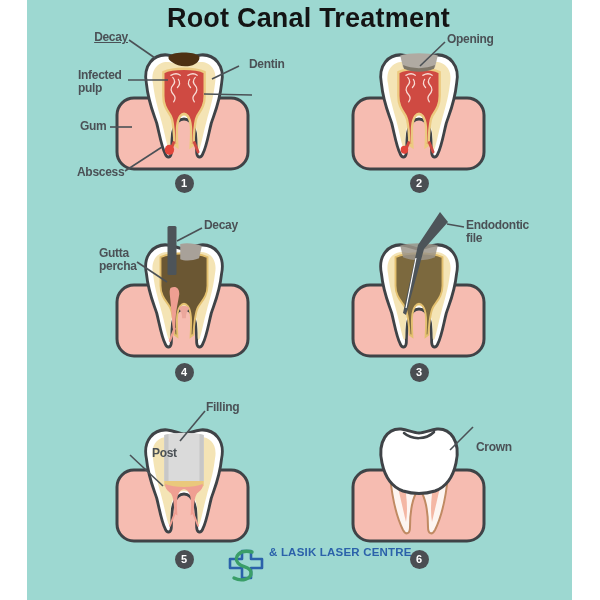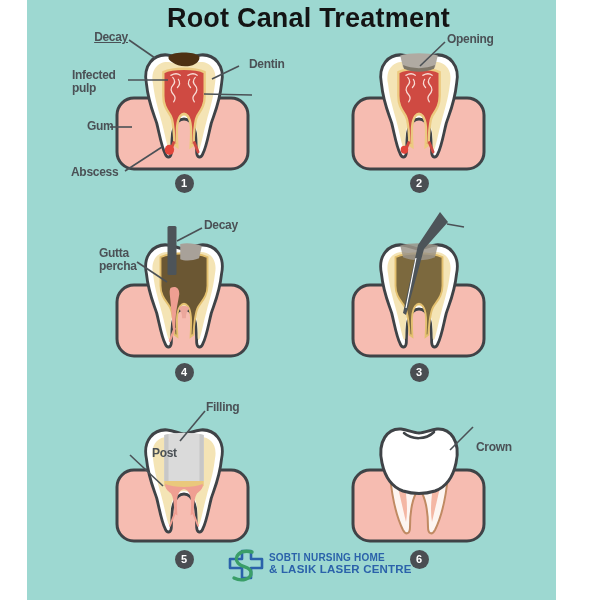--- a/index.html
+++ b/index.html
@@ -1,17 +1,17 @@
 <!DOCTYPE html>
 <html><head>
 <meta charset="utf-8">
 <style>
   html,body{margin:0;padding:0;}
   body{width:600px;height:600px;font-family:"Liberation Sans","DejaVu Sans",sans-serif;background:#ffffff;}
-  .stage{position:relative;width:556px;height:600px;background:#ffffff;overflow:hidden;}
+  .stage{position:relative;width:600px;height:600px;background:#ffffff;overflow:hidden;}
   .canvas{position:absolute;left:27px;top:0;width:545px;height:600px;background:#9dd8d1;}
   .artlayer{position:absolute;left:0;top:0;width:600px;height:600px;}
   .title{position:absolute;left:36px;top:3px;width:545px;text-align:center;
          font-size:27px;font-weight:bold;color:#141414;letter-spacing:0.2px;}
   .lbl{position:absolute;font-size:12px;font-weight:bold;color:#4b5156;
        line-height:12.5px;letter-spacing:-0.3px;white-space:pre-line;}
   .lbl.r{text-align:right;text-decoration:underline;}
   .badge{position:absolute;width:19px;height:19px;border-radius:50%;background:#4a4e52;
          color:#ffffff;font-size:11px;font-weight:bold;display:flex;align-items:center;justify-content:center;}
   .logo{position:absolute;left:228px;top:545px;display:flex;align-items:flex-start;}
@@ -148,40 +148,41 @@
 
     <g>
       <path d="M 240,557 L 252,557 L 252,549 L 261,549 L 261,557 L 272,557 L 272,566 L 261,566 L 261,576 L 252,576 L 252,566 L 240,566 Z" transform="translate(-10,2)" fill="none" stroke="#2b62aa" stroke-width="2.6" stroke-linejoin="round"></path>
       <path d="M 255,551 C 243,548 236,556 241,562 C 245,567 253,565 254,571 C 255,578 245,581 237,577" transform="translate(-3,1)" fill="none" stroke="#3a9e68" stroke-width="3.4" stroke-linecap="round"></path>
     </g>
   </svg>
 
   <div class="title">Root Canal Treatment</div>
 
   <div class="lbl r" style="left:60px;top:31px;width:68px;">Decay</div>
-  <div class="lbl" style="left:72px;top:69px;">Infected
+  <div class="lbl" style="left:78px;top:69px;">Infected
 pulp</div>
-  <div class="lbl" style="left:87px;top:120px;">Gum</div>
-  <div class="lbl" style="left:71px;top:166px;text-align:center;">Abscess</div>
+  <div class="lbl" style="left:80px;top:120px;">Gum</div>
+  <div class="lbl" style="left:77px;top:166px;text-align:center;">Abscess</div>
   <div class="lbl" style="left:225px;top:58px;padding-left:24px;">Dentin</div>
   <div class="lbl" style="left:447px;top:33px;">Opening</div>
   <div class="lbl" style="left:204px;top:219px;">Decay</div>
   <div class="lbl" style="left:99px;top:247px;">Gutta
 percha</div>
+  <div class="lbl" style="left:466px;top:219px;">Endodontic
+file</div>
   <div class="lbl" style="left:206px;top:401px;">Filling</div>
   <div class="lbl" style="left:108px;top:447px;margin-left:44px;">Post</div>
   <div class="lbl" style="left:476px;top:417px;margin-top:24px;">Crown</div>
 
   <div class="badge" style="left:174.5px;top:173.5px;">1</div>
   <div class="badge" style="left:409.5px;top:173.5px;">2</div>
   <div class="badge" style="left:174.5px;top:362.5px;">4</div>
   <div class="badge" style="left:409.5px;top:362.5px;">3</div>
   <div class="badge" style="left:174.5px;top:549.5px;">5</div>
   <div class="badge" style="left:409.5px;top:549.5px;">6</div>
 
   <div class="logo" style="left:264px;top:546px;">
     <div class="logo-text">
-      <div class="logo-line1">SOBTI NURSING HOME</div>
       <div class="logo-line2">&amp; LASIK LASER CENTRE</div>
     </div>
   </div>
 
 </div>
 
 </body></html>

